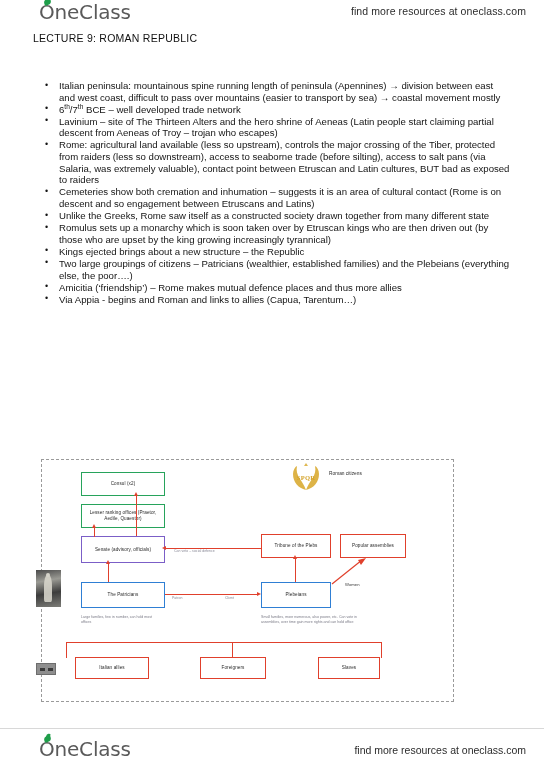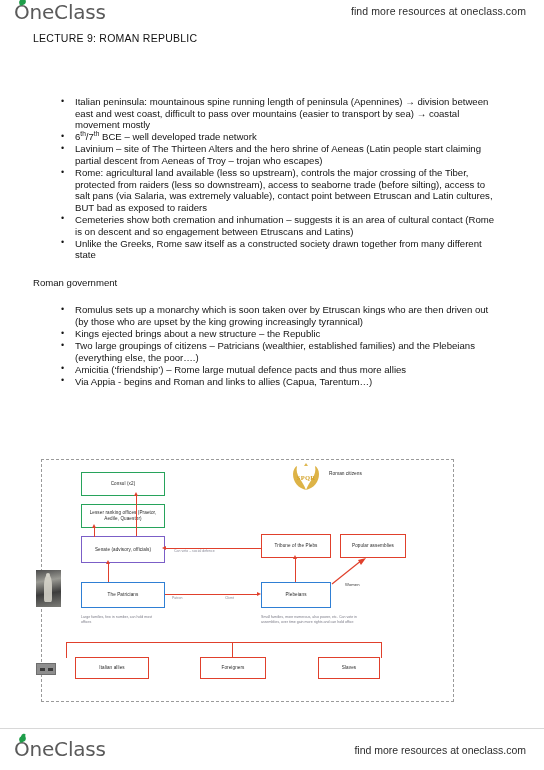--- a/index.html
+++ b/index.html
@@ -17,21 +17,21 @@
 
   
   .site-header {
     position: absolute; top: 0; left: 0;
     width: 544px; height: 28px;
   }
   .brand {
     position: absolute; left: 14px; top: 1px;
     display: flex; align-items: center;
   }
-  .brand-logo-wrap { position: relative; display: inline-block; }
+  .brand-logo-wrap { position: relative; display: inline-block; margin-left: 25px; }
   .brand-text {
     font-family: "DejaVu Sans", sans-serif;
     font-size: 20px;
     font-weight: 400;
     letter-spacing: -0.2px;
     color: #5a5a5a;
     line-height: 22px;
   }
   .leaf {
     position: absolute;
@@ -68,21 +68,21 @@
   
   .notes {
     position: absolute;
     left: 33px; top: 80px;
     width: 478px;
     font-size: 9.6px;
     line-height: 11.6px;
     color: #141414;
   }
   ul.bullets {
-    margin: 16px; padding: 0 0 0 26px;
+    margin: 0; padding: 0 0 0 26px;
     list-style: none;
   }
   ul.bullets > li {
     position: relative;
     margin: 0 0 0.5px 0;
     padding: 0;
   }
   ul.bullets > li:before {
     content: "\2022";
     position: absolute;
@@ -266,27 +266,26 @@
 <div class="notes">
   <ul class="bullets">
     <li><span>Italian peninsula: mountainous spine running length of peninsula (Apennines) → division between east and west coast, difficult to pass over mountains (easier to transport by sea) → coastal movement mostly</span></li>
     <li><span>6<sup>th</sup>/7<sup>th</sup> BCE – well developed trade network</span></li>
     <li><span>Lavinium – site of The Thirteen Alters and the hero shrine of Aeneas (Latin people start claiming partial descent from Aeneas of Troy – trojan who escapes)</span></li>
     <li><span>Rome: agricultural land available (less so upstream), controls the major crossing of the Tiber, protected from raiders (less so downstream), access to seaborne trade (before silting), access to salt pans (via Salaria, was extremely valuable), contact point between Etruscan and Latin cultures, BUT bad as exposed to raiders</span></li>
     <li><span>Cemeteries show both cremation and inhumation – suggests it is an area of cultural contact (Rome is on descent and so engagement between Etruscans and Latins)</span></li>
     <li><span>Unlike the Greeks, Rome saw itself as a constructed society drawn together from many different state</span></li>
   </ul>
 
-  <div class="section-label">Roman government</div>
 
   <ul class="bullets">
     <li><span>Romulus sets up a monarchy which is soon taken over by Etruscan kings who are then driven out (by those who are upset by the king growing increasingly tyrannical)</span></li>
     <li><span>Kings ejected brings about a new structure – the Republic</span></li>
     <li><span>Two large groupings of citizens – Patricians (wealthier, established families) and the Plebeians (everything else, the poor….)</span></li>
-    <li><span>Amicitia (‘friendship’) – Rome large mutual defence pacts and thus more allies</span></li>
+    <li><span>Amicitia (‘friendship’) – Rome makes mutual defence places and thus more allies</span></li>
     <li><span>Via Appia  - begins and Roman and links to allies (Capua, Tarentum…)</span></li>
   </ul>
 </div>
 
 <div class="diagram">
 
   <div class="wreath">
     <svg width="34" height="30" viewBox="0 0 34 30" aria-hidden="true">
       <path d="M17 27 C9 25 4 19 4 11 C4 7 6 4 8 3 C7 7 8 12 11 16 C13 19 15 22 17 27 Z" fill="#d9ab33" opacity="0.9"></path>
       <path d="M17 27 C25 25 30 19 30 11 C30 7 28 4 26 3 C27 7 26 12 23 16 C21 19 19 22 17 27 Z" fill="#d9ab33" opacity="0.9"></path>

